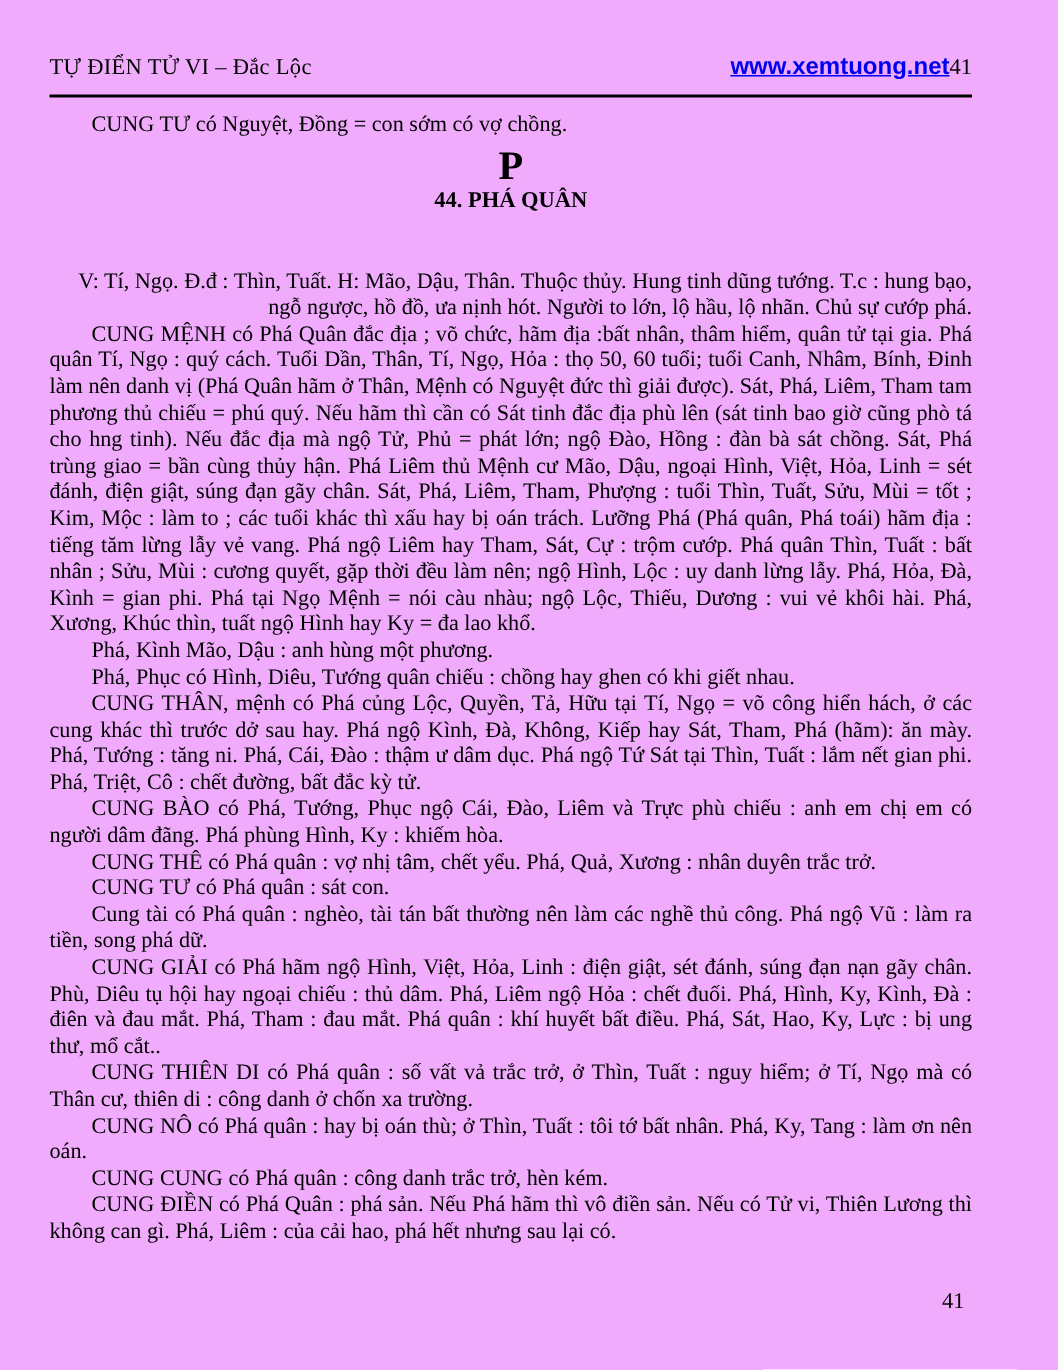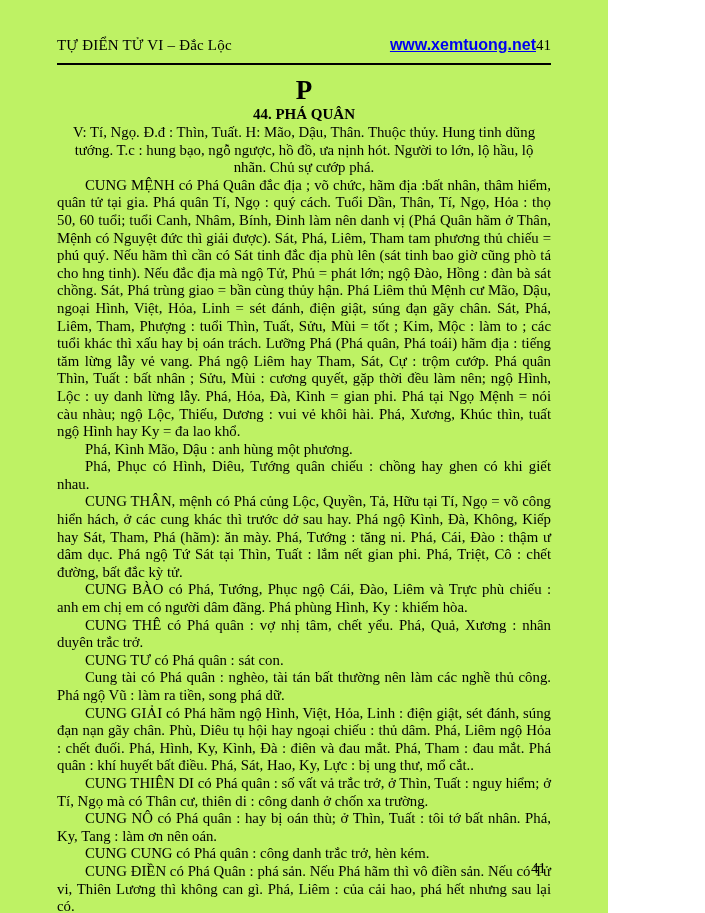--- a/index.html
+++ b/index.html
@@ -2,27 +2,27 @@
 <html><head>
 <meta charset="utf-8">
 <style>
   html, body {
     margin: 0;
     padding: 0;
     background: #ffffff;
   }
   .page {
     position: relative;
-    width: 608px;
+    width: 705px;
     height: 913px;
-    background: #bef264;
+    background: #f0abfc;
     color: #000000;
     font-family: "Liberation Serif", serif;
     box-sizing: border-box;
-    padding: 36px 57px 0 57px;
+    padding: 36px 57px 0 33px;
     overflow: hidden;
   }
   
   .header {
     display: flex;
     justify-content: space-between;
     align-items: baseline;
   }
   .header-title {
     font-size: 15px;
@@ -66,22 +66,23 @@
     line-height: 30px;
     margin-top: 2px;
   }
   .section-heading {
     text-align: center;
     font-weight: bold;
     font-size: 15px;
     line-height: 19px;
   }
   p.center-para {
-    text-align: center;
+    text-align: right;
     text-indent: 0;
+    margin-top: 36px;
   }
   
   .footer-pagenum {
     position: absolute;
     right: 62px;
     bottom: 36px;
     font-size: 15px;
   }
 </style>
 </head>
@@ -92,20 +93,21 @@
   <div class="header">
     <span class="header-title">TỰ ĐIỂN TỬ VI – Đắc Lộc</span>
     <span class="header-right">
       <a class="site-link">www.xemtuong.net</a>
       <span class="header-pagenum">41</span>
     </span>
   </div>
   <hr class="header-rule">
 
   <div class="body-text">
+    <p>CUNG TƯ có Nguyệt, Đồng = con sớm có vợ chồng.</p>
     <div class="section-letter">P</div>
     <div class="section-heading">44. PHÁ QUÂN</div>
     <p class="center-para">V: Tí, Ngọ. Đ.đ : Thìn, Tuất. H: Mão, Dậu, Thân. Thuộc thủy. Hung tinh dũng tướng. T.c : hung bạo, ngỗ ngược, hồ đồ, ưa nịnh hót. Người to lớn, lộ hầu, lộ nhãn. Chủ sự cướp phá.</p>
     <p>CUNG MỆNH có Phá Quân đắc địa ; võ chức, hãm địa :bất nhân, thâm hiểm, quân tử tại gia. Phá quân Tí, Ngọ : quý cách. Tuổi Dần, Thân, Tí, Ngọ, Hỏa : thọ 50, 60 tuổi; tuổi Canh, Nhâm, Bính, Đinh làm nên danh vị (Phá Quân hãm ở Thân, Mệnh có Nguyệt đức thì giải được). Sát, Phá, Liêm, Tham tam phương thủ chiếu = phú quý. Nếu hãm thì cần có Sát tinh đắc địa phù lên (sát tinh bao giờ cũng phò tá cho hng tinh). Nếu đắc địa mà ngộ Tử, Phủ = phát lớn; ngộ Đào, Hồng : đàn bà sát chồng. Sát, Phá trùng giao = bần cùng thủy hận. Phá Liêm thủ Mệnh cư Mão, Dậu, ngoại Hình, Việt, Hỏa, Linh = sét đánh, điện giật, súng đạn gãy chân. Sát, Phá, Liêm, Tham, Phượng : tuổi Thìn, Tuất, Sửu, Mùi = tốt ; Kim, Mộc : làm to ; các tuổi khác thì xấu hay bị oán trách. Lưỡng Phá (Phá quân, Phá toái) hãm địa : tiếng tăm lừng lẫy vẻ vang. Phá ngộ Liêm hay Tham, Sát, Cự : trộm cướp. Phá quân Thìn, Tuất : bất nhân ; Sửu, Mùi : cương quyết, gặp thời đều làm nên; ngộ Hình, Lộc : uy danh lừng lẫy. Phá, Hỏa, Đà, Kình = gian phi. Phá tại Ngọ Mệnh = nói càu nhàu; ngộ Lộc, Thiếu, Dương : vui vẻ khôi hài. Phá, Xương, Khúc thìn, tuất ngộ Hình hay Ky = đa lao khổ.</p>
     <p>Phá, Kình Mão, Dậu : anh hùng một phương.</p>
     <p>Phá, Phục có Hình, Diêu, Tướng quân chiếu : chồng hay ghen có khi giết nhau.</p>
     <p>CUNG THÂN, mệnh có Phá củng Lộc, Quyền, Tả, Hữu tại Tí, Ngọ = võ công hiển hách, ở các cung khác thì trước dở sau hay. Phá ngộ Kình, Đà, Không, Kiếp hay Sát, Tham, Phá (hãm): ăn mày. Phá, Tướng : tăng ni. Phá, Cái, Đào : thậm ư dâm dục. Phá ngộ Tứ Sát tại Thìn, Tuất : lắm nết gian phi. Phá, Triệt, Cô : chết đường, bất đắc kỳ tử.</p>
     <p>CUNG BÀO có Phá, Tướng, Phục ngộ Cái, Đào, Liêm và Trực phù chiếu : anh em chị em có người dâm đãng. Phá phùng Hình, Ky : khiếm hòa.</p>
     <p>CUNG THÊ có Phá quân : vợ nhị tâm, chết yểu. Phá, Quả, Xương : nhân duyên trắc trở.</p>
     <p>CUNG TƯ có Phá quân : sát con.</p>

